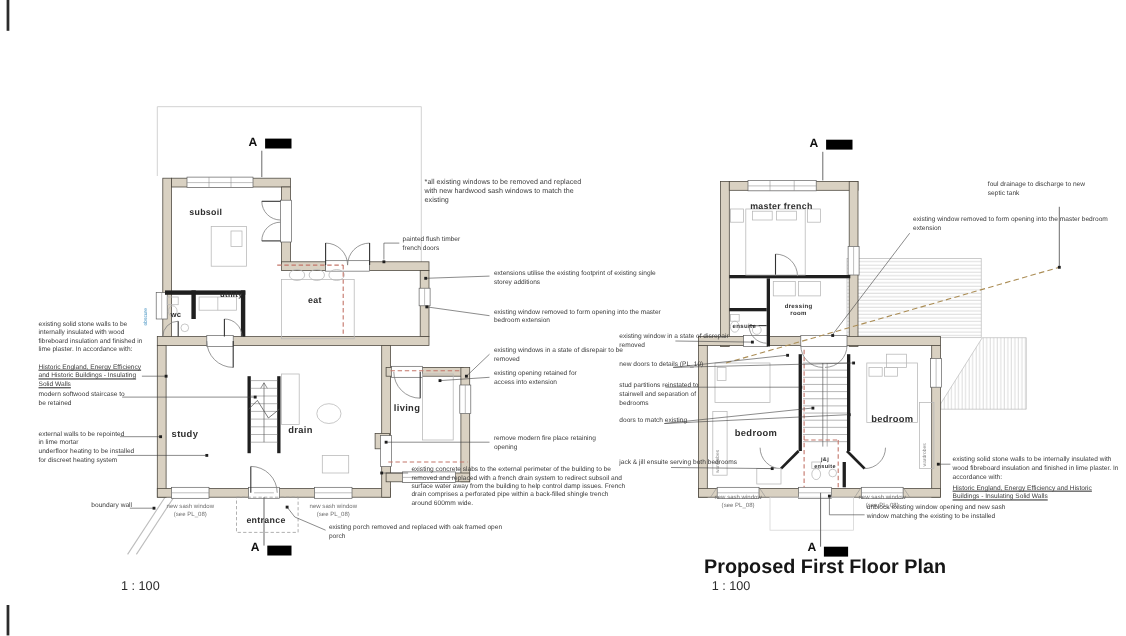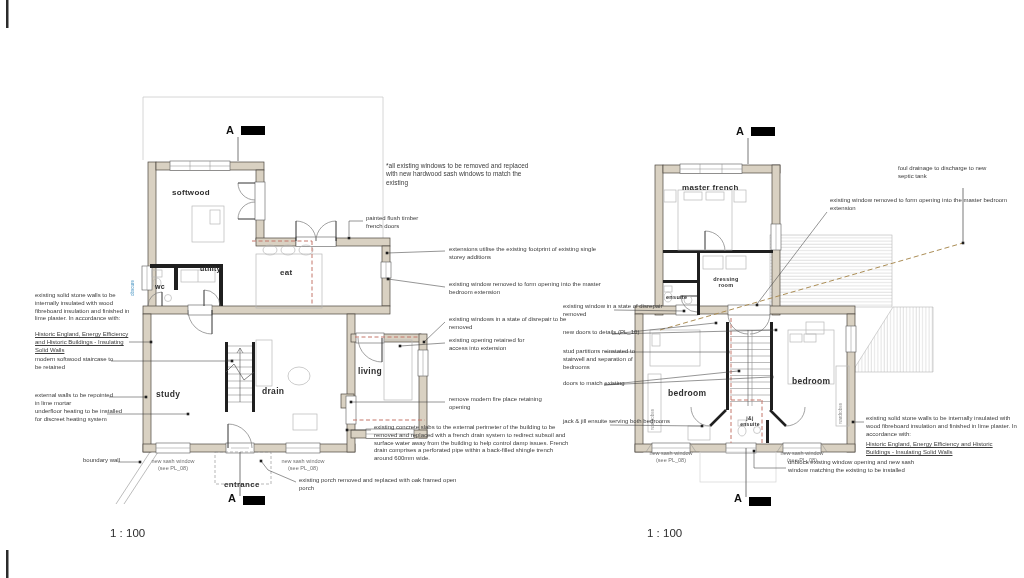--- a/index.html
+++ b/index.html
@@ -333,28 +333,28 @@
         <rect x="851.7" y="420.7" width="2.6" height="2.6"></rect>
     <rect x="752.7" y="449.7" width="2.6" height="2.6"></rect>
   </g>
 </svg>
 
 <div class="amark" style="left:226px;top:124px;">A</div>
 <div class="amark" style="left:228px;top:492px;">A</div>
 <div class="amark" style="left:736px;top:125px;">A</div>
 <div class="amark" style="left:734px;top:492px;">A</div>
 
-<div class="room r8" style="left:172px;top:188px;font-size:8px;">softwood</div>
+<div class="room r8" style="left:172px;top:188px;font-size:8px;">subsoil</div>
 <div class="room r7" style="left:200px;top:265px;">utility</div>
 <div class="room r7" style="left:155px;top:283px;">wc</div>
 <div class="room r8" style="left:280px;top:268px;font-size:8px;">eat</div>
 <div class="room r8" style="left:156px;top:362px;margin-top:27px;">study</div>
 <div class="room r8" style="left:262px;top:386px;">drain</div>
 <div class="room r8" style="left:358px;top:366px;">living</div>
-<div class="room r8" style="left:224px;top:468px;font-size:8px;margin-top:12px;">entrance</div>
+<div class="room r8" style="left:224px;top:468px;font-size:8px;">entrance</div>
 <div class="vtext" style="left:130px;top:296px;color:#3f8fc0;">obscure</div>
 
 <div class="room r8" style="left:682px;top:183px;font-size:8px;">master french</div>
 <div class="room r5" style="left:710px;top:276px;width:32px;text-align:center;">dressing room</div>
 <div class="room r5" style="left:666px;top:294px;">ensuite</div>
 <div class="room r8" style="left:668px;top:388px;">bedroom</div>
 <div class="room r8" style="left:792px;top:376px;">bedroom</div>
 <div class="room" style="left:736px;top:415px;width:28px;font-size:5px;text-align:center;">j&amp;j ensuite</div>
 <div class="vtext" style="left:650px;top:430px;">wardrobes</div>
 <div class="vtext" style="left:838px;top:424px;">wardrobes</div>
@@ -397,15 +397,16 @@
 <div class="ann" style="left:563px;top:303px;width:108px;">existing window in a state of disrepair removed</div>
 <div class="ann" style="left:563px;top:329px;width:92px;">new doors to details (PL_10)</div>
 <div class="ann" style="left:563px;top:348px;width:92px;">stud partitions reinstated to stairwell and separation of bedrooms</div>
 <div class="ann" style="left:563px;top:380px;width:110px;">doors to match existing</div>
 <div class="ann" style="left:563px;top:418px;width:112px;">jack &amp; jill ensuite serving both bedrooms</div>
 <div class="ann" style="left:866px;top:415px;width:152px;">existing solid stone walls to be internally insulated with wood fibreboard insulation and finished in lime plaster. In accordance with:</div>
 <div class="ann u" style="left:866px;top:441px;width:152px;">Historic England, Energy Efficiency and Historic Buildings - Insulating Solid Walls</div>
 <div class="ann" style="left:788px;top:459px;width:138px;">unblock existing window opening and new sash window matching the existing to be installed</div>
 
 <div class="scale" style="left:110px;top:527px;">1 : 100</div>
+<div class="title" style="left:640px;top:505px;">Proposed First Floor Plan</div>
 <div class="scale" style="left:647px;top:527px;">1 : 100</div>
 
 </div>
 
 </body></html>

